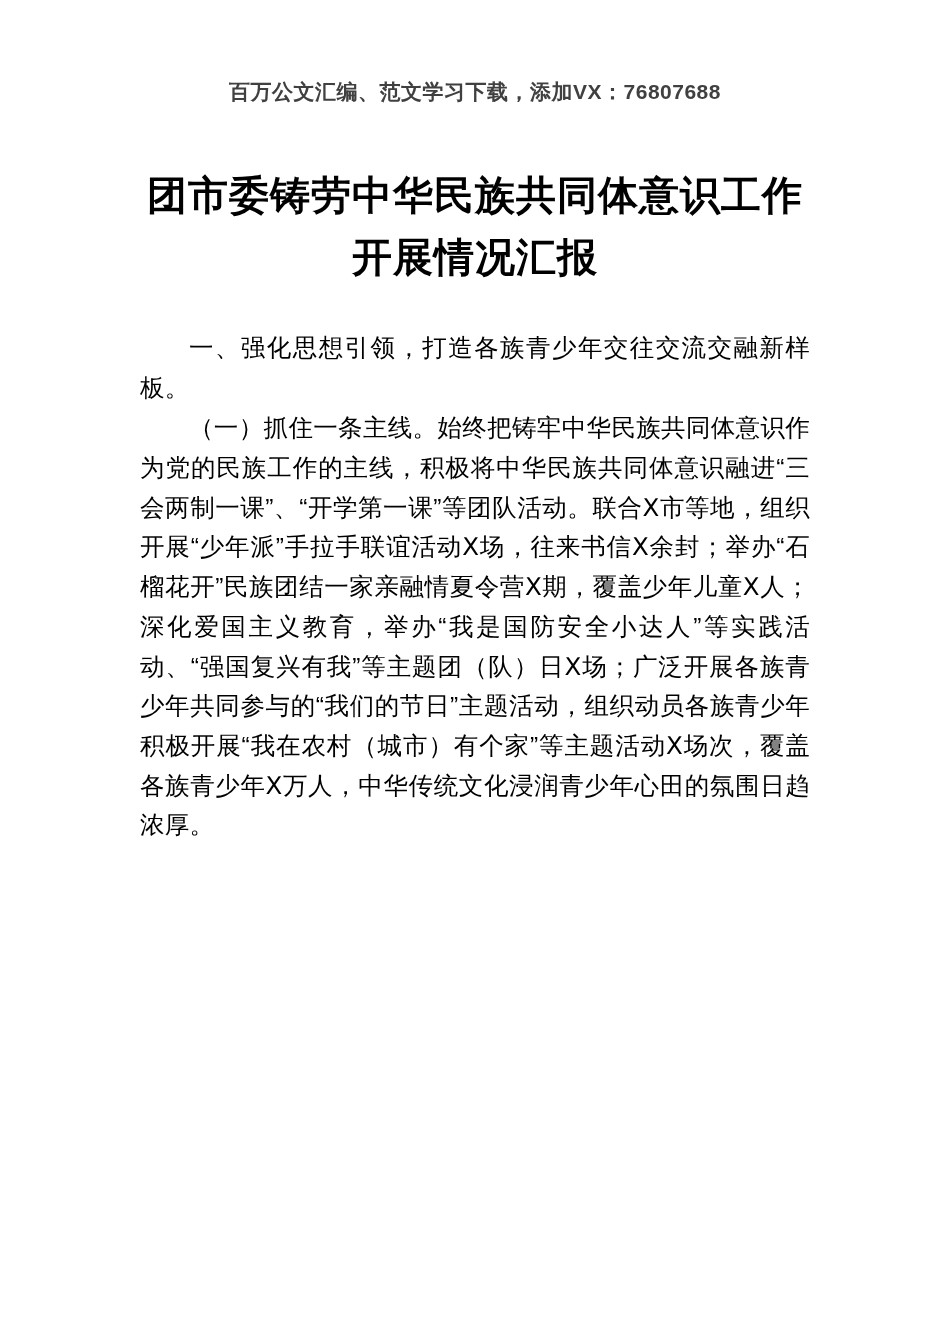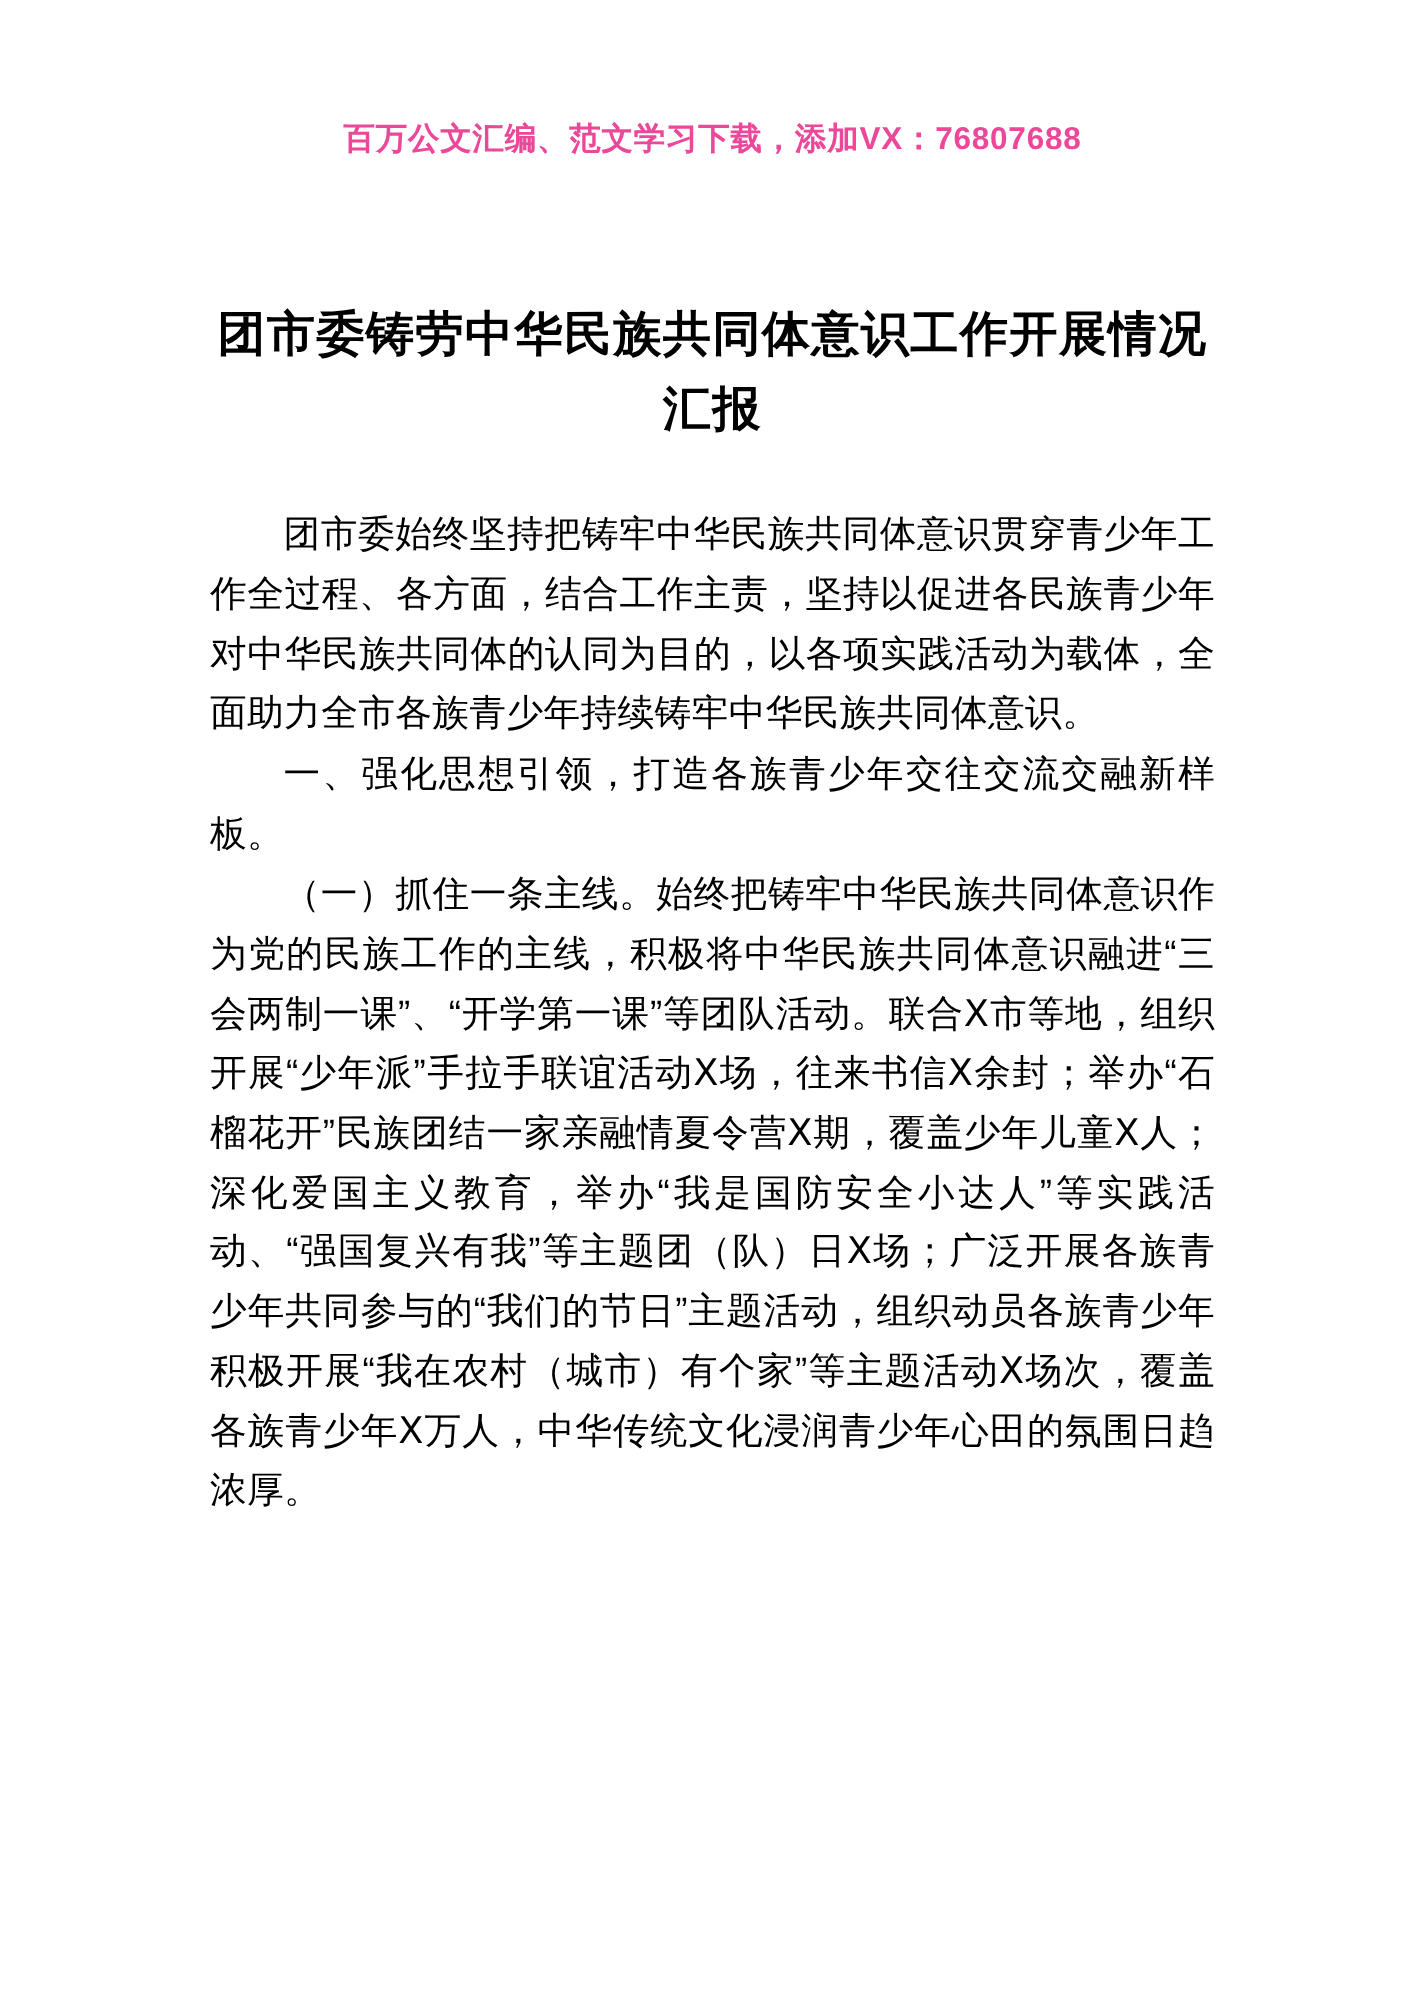--- a/index.html
+++ b/index.html
@@ -17,31 +17,31 @@
   .page {
     position: relative;
     width: 950px;
     height: 1344px;
     box-sizing: border-box;
     padding: 0 140px;
   }
   .watermark {
     margin-top: 78px;
     text-align: center;
-    color: #ec4899;
+    color: #404040;
     font-size: 21px;
     font-weight: 700;
     letter-spacing: 0.5px;
     font-family: "Liberation Sans", sans-serif;
     white-space: nowrap;
   }
   .doc-title {
-    margin-top: 92px;
+    margin-top: 58px;
     text-align: center;
-    font-size: 32px;
+    font-size: 40px;
     font-weight: 700;
     line-height: 1.55;
     letter-spacing: 1px;
   }
   .body-text {
     margin-top: 40px;
   }
   .para {
     font-size: 24.5px;
     line-height: 1.62;
@@ -58,19 +58,18 @@
 </head>
 <body>
 
 <div class="page">
 
   <div class="watermark">百万公文汇编、范文学习下载，添加VX：76807688</div>
 
   <h1 class="doc-title">团市委铸劳中华民族共同体意识工作开展情况汇报</h1>
 
   <div class="body-text">
-    <p class="para">团市委始终坚持把铸牢中华民族共同体意识贯穿青少年工作全过程、各方面，结合工作主责，坚持以促进各民族青少年对中华民族共同体的认同为目的，以各项实践活动为载体，全面助力全市各族青少年持续铸牢中华民族共同体意识。</p>
     <p class="para">一、强化思想引领，打造各族青少年交往交流交融新样板。</p>
     <p class="para">（一）抓住一条主线。始终把铸牢中华民族共同体意识作为党的民族工作的主线，积极将中华民族共同体意识融进“三会两制一课”、“开学第一课”等团队活动。联合Ⅹ市等地，组织开展“少年派”手拉手联谊活动Ⅹ场，往来书信Ⅹ余封；举办“石榴花开”民族团结一家亲融情夏令营Ⅹ期，覆盖少年儿童Ⅹ人；深化爱国主义教育，举办“我是国防安全小达人”等实践活动、“强国复兴有我”等主题团（队）日Ⅹ场；广泛开展各族青少年共同参与的“我们的节日”主题活动，组织动员各族青少年积极开展“我在农村（城市）有个家”等主题活动Ⅹ场次，覆盖各族青少年Ⅹ万人，中华传统文化浸润青少年心田的氛围日趋浓厚。</p>
     <div class="spacer-para"></div>
   </div>
 
 </div>
 
 </body></html>

